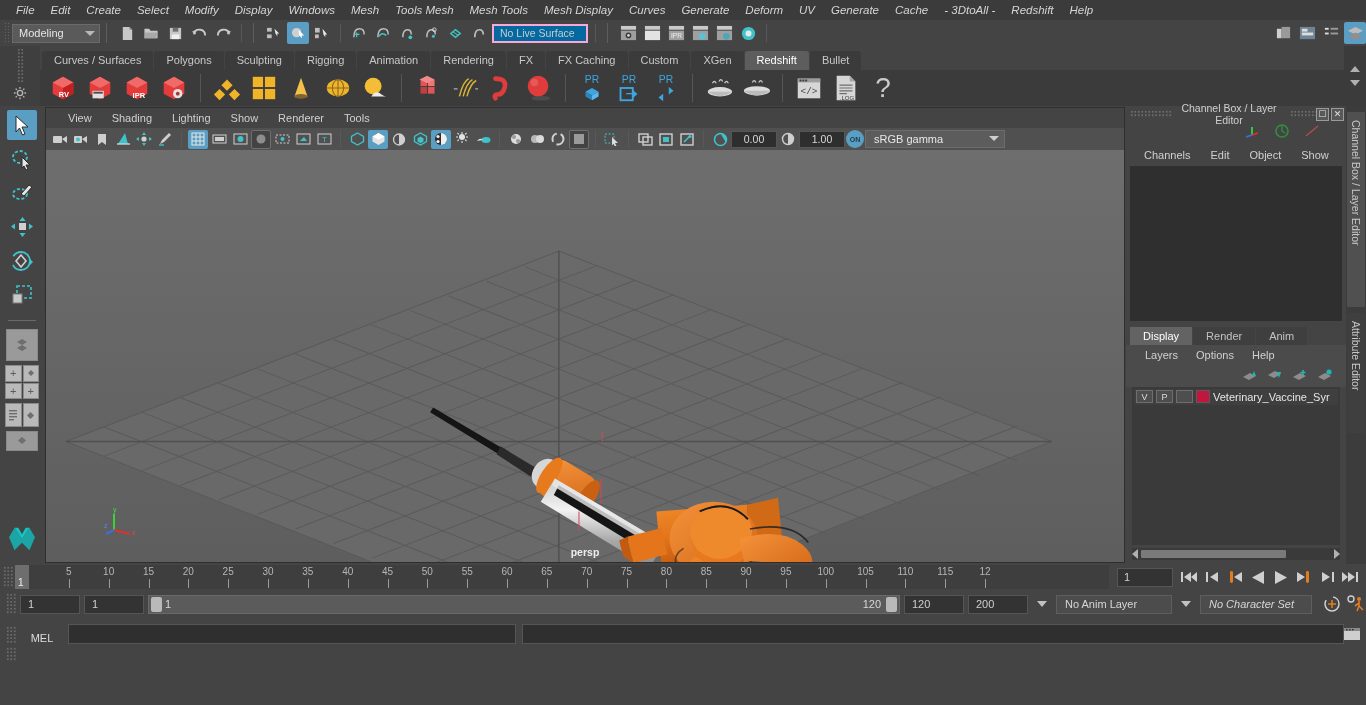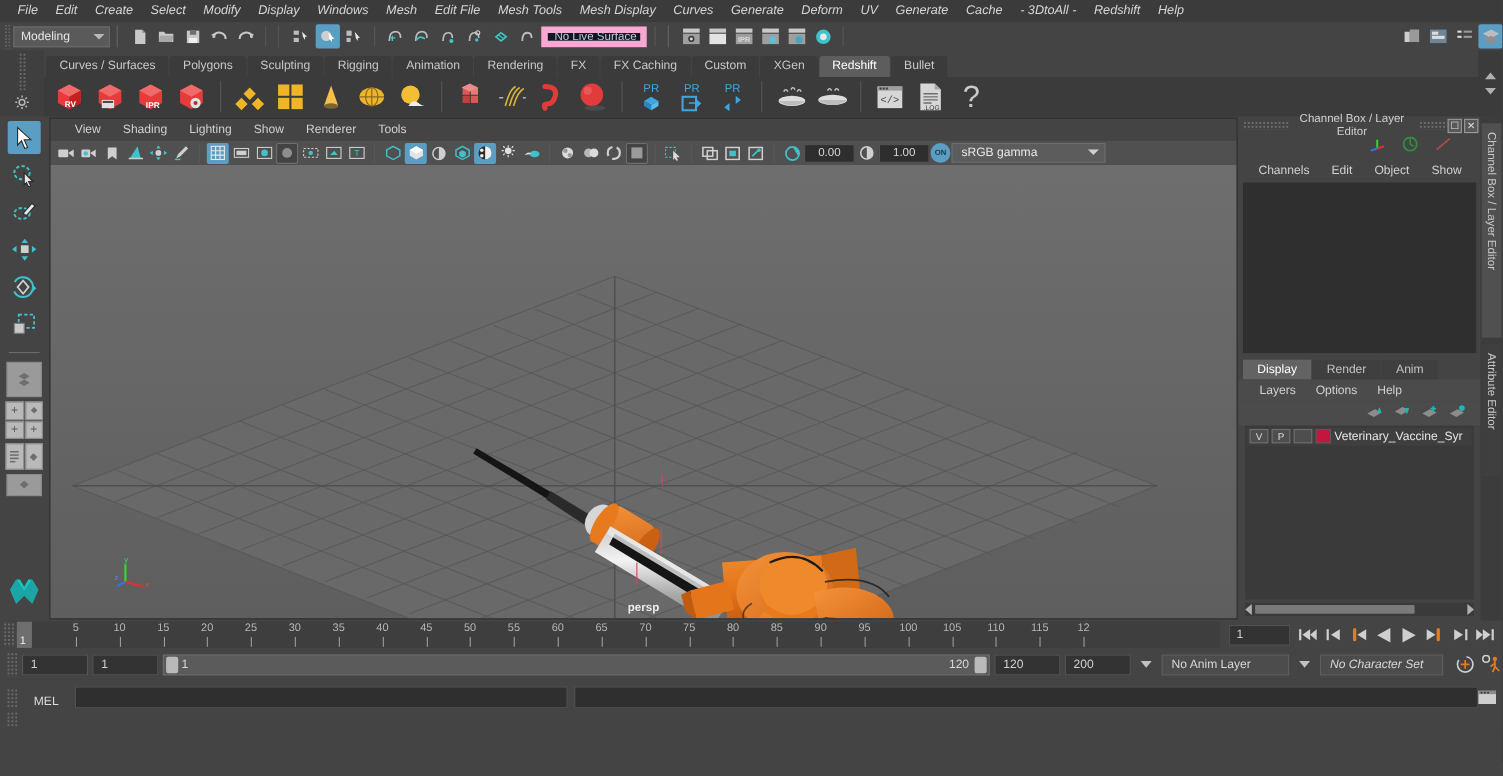--- a/index.html
+++ b/index.html
@@ -20,21 +20,21 @@
   .modecombo { width:88px; height:19px; background:#5a5a5a; border:1px solid #6a6a6a;
       display:flex; align-items:center; font-size:11px; color:#e6e6e6; padding-left:6px;
       position:relative; }
   .modecombo .arr { position:absolute; right:4px; width:0;height:0;
       border-left:5px solid transparent;border-right:5px solid transparent;border-top:5px solid #b9b9b9;}
   .sep { width:1px; height:18px; background:#585858; margin:0 5px; }
   .sepdbl { width:4px;height:20px; background:linear-gradient(90deg,#5d5d5d 1px, transparent 1px); margin:0 4px;}
   .sbtn { width:22px;height:22px; display:flex; align-items:center; justify-content:center;
       border-radius:2px; }
   .sbtn.on { background:#5a9ec4; }
-  .livefield { width:96px;height:19px;background:#0f172a;border:6px solid #f9a8d4;
+  .livefield { width:96px;height:19px;background:#0369a1;border:2px solid #f9a8d4;
       font-size:10.5px;color:#cacaca;display:flex;align-items:center;padding-left:6px;}
   .spacer { flex:1; }
 
   
   .shelfwrap { height:60px; background:#444; display:flex; }
   .shelfleft { width:40px; background:#3f3f3f; display:flex; flex-direction:column;
       align-items:center; justify-content:center; gap:4px;}
   .shelfleft .dots { width:7px;height:34px;
       background:radial-gradient(circle,#6a6a6a 35%,transparent 36%) 0 0/3.5px 3.5px; }
   .shelfcol { flex:1; display:flex; flex-direction:column; }
@@ -182,21 +182,21 @@
 
   <div class="menubar" id="menubar">
       <div class="mi">File</div>
       <div class="mi">Edit</div>
       <div class="mi">Create</div>
       <div class="mi">Select</div>
       <div class="mi">Modify</div>
       <div class="mi">Display</div>
       <div class="mi">Windows</div>
       <div class="mi">Mesh</div>
-      <div class="mi">Edit File</div>
+      <div class="mi">Tools Mesh</div>
       <div class="mi">Mesh Tools</div>
       <div class="mi">Mesh Display</div>
       <div class="mi">Curves</div>
       <div class="mi">Generate</div>
       <div class="mi">Deform</div>
       <div class="mi">UV</div>
       <div class="mi">Generate</div>
       <div class="mi">Cache</div>
       <div class="mi">- 3DtoAll -</div>
       <div class="mi">Redshift</div>

